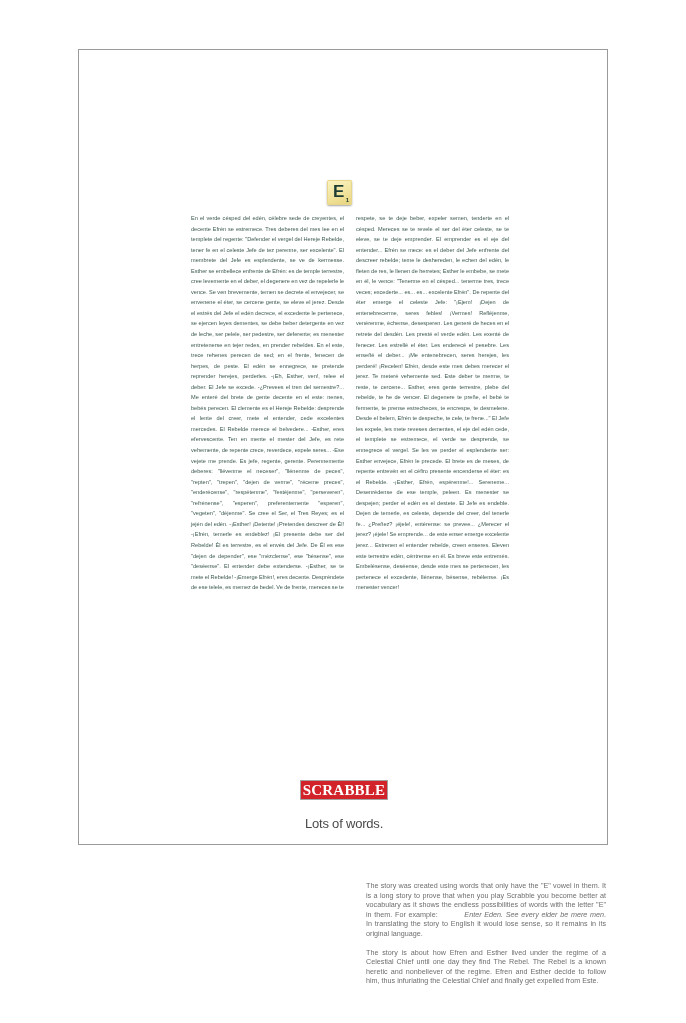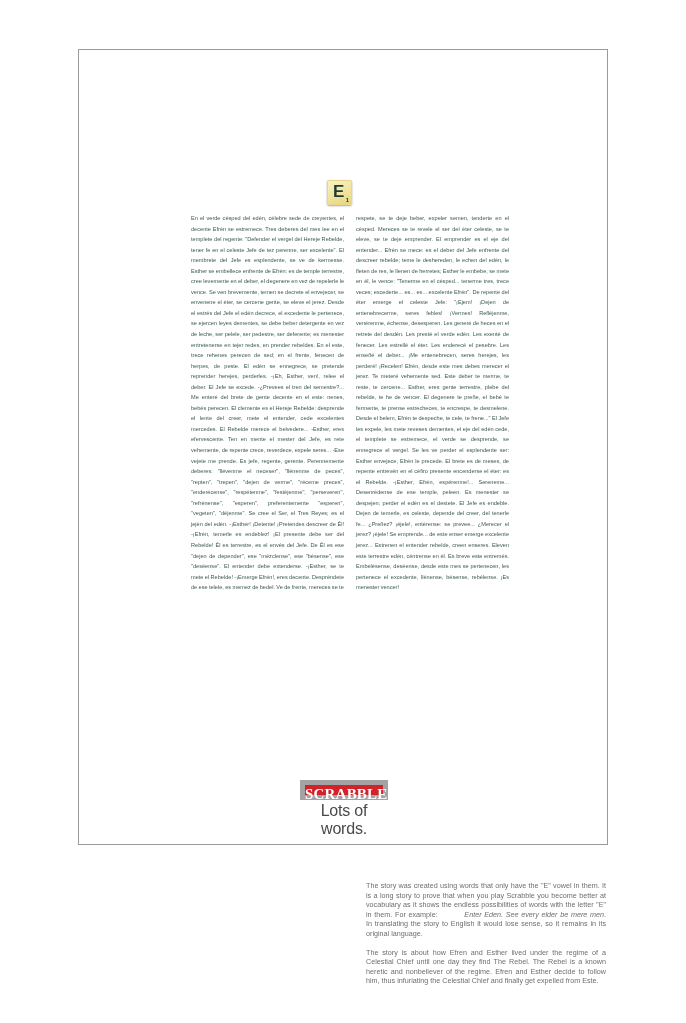--- a/index.html
+++ b/index.html
@@ -29,29 +29,29 @@
   .story-col {
     width: 153px; font-family: "Liberation Sans", sans-serif; font-size: 5.6px;
     line-height: 10.55px; color: #3d5a52; text-align: justify; hyphens: none;
     word-spacing: -0.2px;
   }
   .logo-wrap {
     position: absolute; left: 299px; top: 780px; width: 90px; text-align: center;
   }
   .logo-box {
     display: block; margin: 0 auto; width: 88px; height: 20px; background: #d2232a;
-    box-sizing: border-box; border: 5px solid #a3a3a3; position: relative;
+    box-sizing: border-box; border: 1px solid #a3a3a3; position: relative;
   }
   .logo-text {
     display: block; color: #fff; font-family: "Liberation Serif", serif; font-weight: bold;
     font-size: 15px; line-height: 19px; letter-spacing: 0.2px; text-align: center;
   }
   .tagline {
-    display: block; margin-top: 2px; font-family: "Liberation Sans", sans-serif;
-    font-size: 16px; color: #4a4a4a; letter-spacing: -0.2px;
+    display: block; margin-top: 16px; font-family: "Liberation Sans", sans-serif;
+    font-size: 13px; color: #4a4a4a; letter-spacing: -0.2px;
   }
   .caption {
     position: absolute; left: 366px; top: 881px; width: 240px;
     font-family: "Liberation Sans", sans-serif; font-size: 7.2px; line-height: 9.6px;
     color: #6e6e6e; text-align: justify;
   }
   .caption p { margin: 0 0 9px 0; }
   .caption em { font-style: italic; margin-left: 24px; }
 </style>
 </head>

